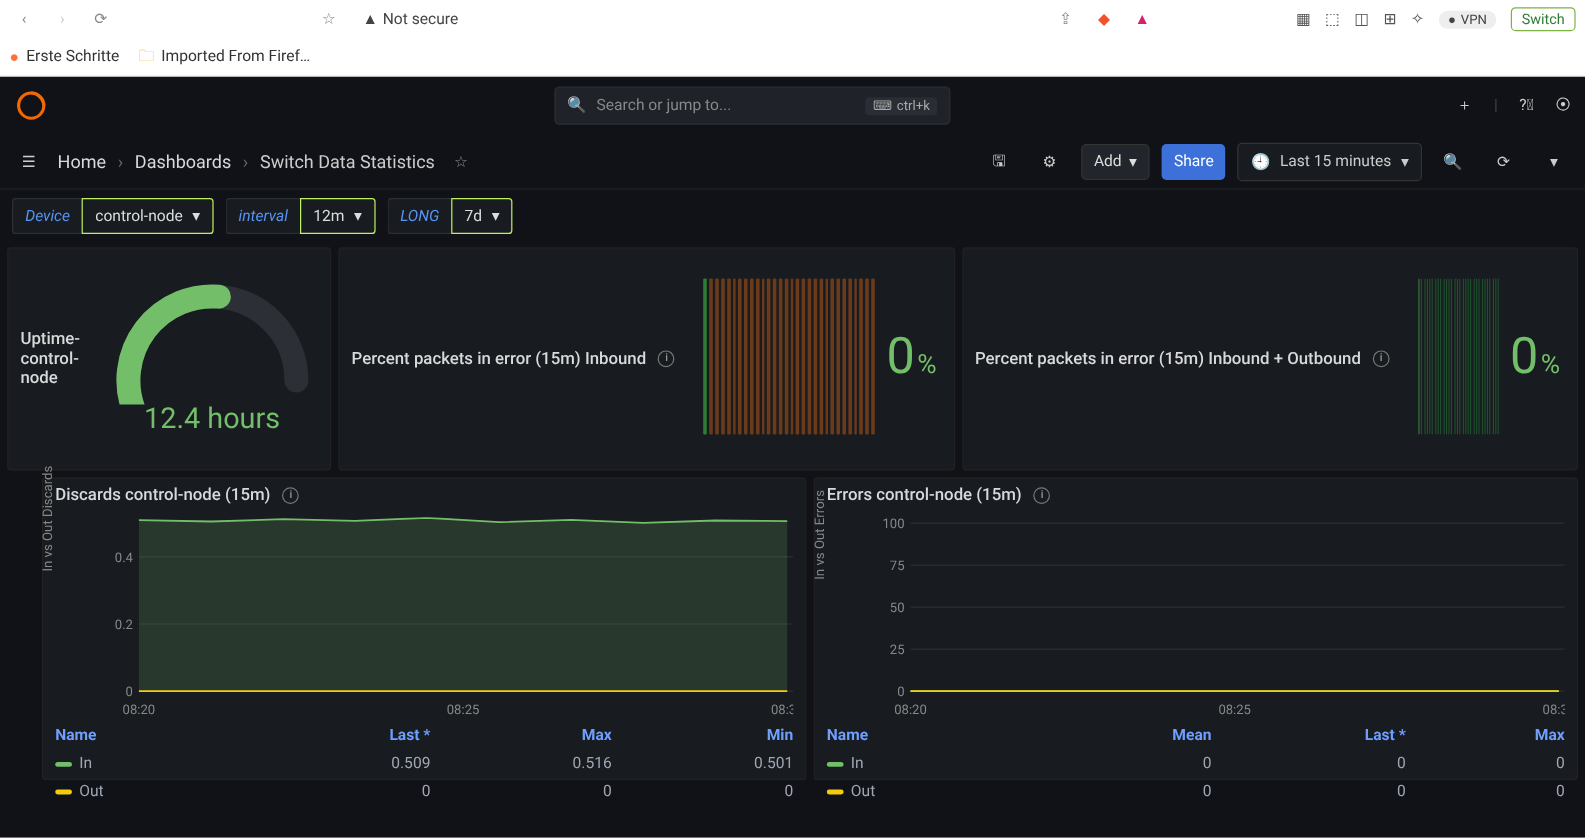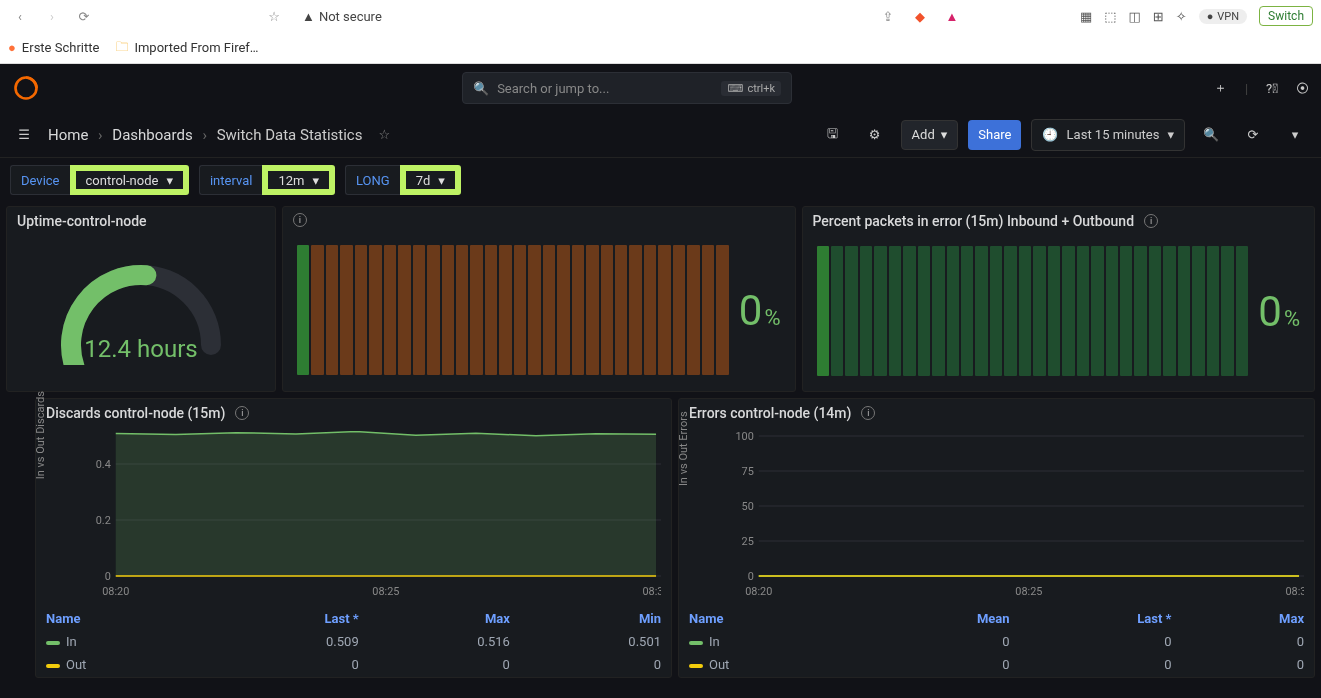--- a/index.html
+++ b/index.html
@@ -33,40 +33,40 @@
 .crumb .sep { color:#666; margin:0 6px; }
 .star { color:#888; margin-left:6px; }
 .gf-sub-right { margin-left:auto; display:flex; gap:10px; align-items:center; }
 .iconbox { width:32px; height:32px; display:flex; align-items:center; justify-content:center; border-radius:4px; color:#ccc; }
 .btn { height:30px; padding:0 10px; border-radius:4px; display:flex; align-items:center; gap:6px; font-size:13px; }
 .btn-add { background:#22252b; color:#ddd; border:1px solid #333;}
 .btn-share { background:#3d71d9; color:#fff; }
 .timerange { display:flex; align-items:center; gap:8px; height:32px; padding:0 10px; border:1px solid #333; border-radius:4px; background:#181b1f; color:#ccc; }
 
 .var-row { height:44px; display:flex; align-items:center; gap:10px; padding:0 10px; }
-.var-label { color:#5794f2; font-size:13px; padding:0 10px; height:30px; display:flex; align-items:center; border:1px solid #2c2f36; border-right:none; border-radius:3px 0 0 3px; background:#181b1f;}
-.var-select { height:30px; background:#181b1f; border:6px solid #bef264; border-radius:0 3px 3px 0; display:flex; align-items:center; padding:0 10px; gap:8px; color:#ddd; font-size:13px;}
+.var-label { color:#5794f2; font-size:13px; padding:0 10px; height:30px; display:flex; align-items:center; border:1px solid #2c2f36; border-right:none; border-radius:3px 0 0 3px; background:#181b1f;font-style:italic;}
+.var-select { height:30px; background:#181b1f; border:1px solid #bef264; border-radius:0 3px 3px 0; display:flex; align-items:center; padding:0 10px; gap:8px; color:#ddd; font-size:13px;}
 .var-group{display:flex;}
 
 .panels { flex:1; padding:4px 6px; display:flex; flex-direction:column; gap:6px; overflow:hidden;}
 .row1 { display:flex; gap:6px; height:186px; }
-.panel { background:#181b1f; border:1px solid #222; border-radius:3px; display:flex; flex-direction:column; }
+.panel { background:#181b1f; border:1px solid #222; border-radius:3px; display:flex; flex-direction:row; }
 .panel-title { padding:6px 10px; color:#d8d9da; font-size:14px; font-weight:500; display:flex; align-items:center; gap:10px;}
 .info-i { width:14px;height:14px;border:1px solid #777;border-radius:50%;display:inline-flex;align-items:center;justify-content:center;font-size:9px;color:#999;}
 
 .gauge-wrap { flex:1; display:flex; align-items:flex-start; justify-content:center; position:relative; }
 .gauge-val { position:absolute; bottom:28px; font-size:24px; color:#73bf69; }
 
 .bars-panel { flex:1; display:flex; align-items:center; gap:10px; padding:6px 14px 10px;}
 .bars { flex:1; height:130px; display:flex; align-items:stretch; gap:2px; }
 .bar { flex:1; border-radius:1px; }
 .bigpct { font-size:42px; display:flex; align-items:baseline; gap:2px;}
 .bigpct .unit{font-size:22px;}
 
-.row2 { display:flex; gap:6px; height:280px;padding-left:29px; }
+.row2 { display:flex; gap:6px; height:252px;padding-left:29px; }
 .chart-panel { flex:1; display:flex; flex-direction:column; }
 .chart-body { flex:1; position:relative; padding:4px 10px 0 50px; }
 .ylabel { position:absolute; left:4px; top:50%; transform:rotate(-90deg) translateX(50%); transform-origin:left; font-size:11px; color:#888; white-space:nowrap;}
 .legend-table { font-size:13px; color:#9fa7b3; }
 .legend-table th,.legend-table td{ padding:3px 8px; text-align:right;}
 .legend-table th:first-child,.legend-table td:first-child{text-align:left;}
 .swatch{display:inline-block;width:14px;height:4px;border-radius:2px;margin-right:6px;vertical-align:middle;}
 
 svg{display:block;}
 </style>
@@ -193,20 +193,21 @@
           <svg width="200" height="130" viewBox="0 0 200 130">
             <path d="M30 110 A70 70 0 1 1 170 110" stroke="#2c2f36" stroke-width="20" fill="none" stroke-linecap="round"></path>
             <path id="gauge-arc" stroke="#73bf69" stroke-width="20" fill="none" stroke-linecap="round" d="M34.221516544986414 133.9414100327968 A70 70 0 0 1 105.37033196887732 40.20630734411559"></path>
           </svg>
           <div class="gauge-val">12.4 hours</div>
         </div>
       </div>
 
       <div class="panel" style="flex:1;">
         <div class="panel-title">
+            <span>Percent packets in error (15m) Inbound</span>
             <span class="info-i">i</span>
           </div>
         <div class="bars-panel">
           <div class="bars" id="bars-in">
               <div class="bar" style="background: rgb(46, 125, 50);"></div>
               <div class="bar" style="background: rgb(107, 58, 26);"></div>
               <div class="bar" style="background: rgb(107, 58, 26);"></div>
               <div class="bar" style="background: rgb(107, 58, 26);"></div>
               <div class="bar" style="background: rgb(107, 58, 26);"></div>
               <div class="bar" style="background: rgb(107, 58, 26);"></div>
@@ -331,21 +332,21 @@
                 <td>0</td>
                 <td>0</td>
                 <td>0</td>
               </tr>
             </tbody>
           </table>
       </div>
 
       <div class="panel chart-panel">
         <div class="panel-title">
-            <span>Errors control-node (14m)</span>
+            <span>Errors control-node (15m)</span>
             <span class="info-i">i</span>
           </div>
         <div class="chart-body">
           <div class="ylabel">In vs Out Errors</div>
           <svg id="chart1" width="100%" height="170" preserveAspectRatio="none" viewBox="0 0 580 170">
               <line x1="30" x2="580" y1="145" y2="145" stroke="#2c2f36"></line>
               <text x="25" y="149" fill="#888" font-size="11" text-anchor="end">0</text>
               <line x1="30" x2="580" y1="110" y2="110" stroke="#2c2f36"></line>
               <text x="25" y="114" fill="#888" font-size="11" text-anchor="end">25</text>
               <line x1="30" x2="580" y1="75" y2="75" stroke="#2c2f36"></line>

